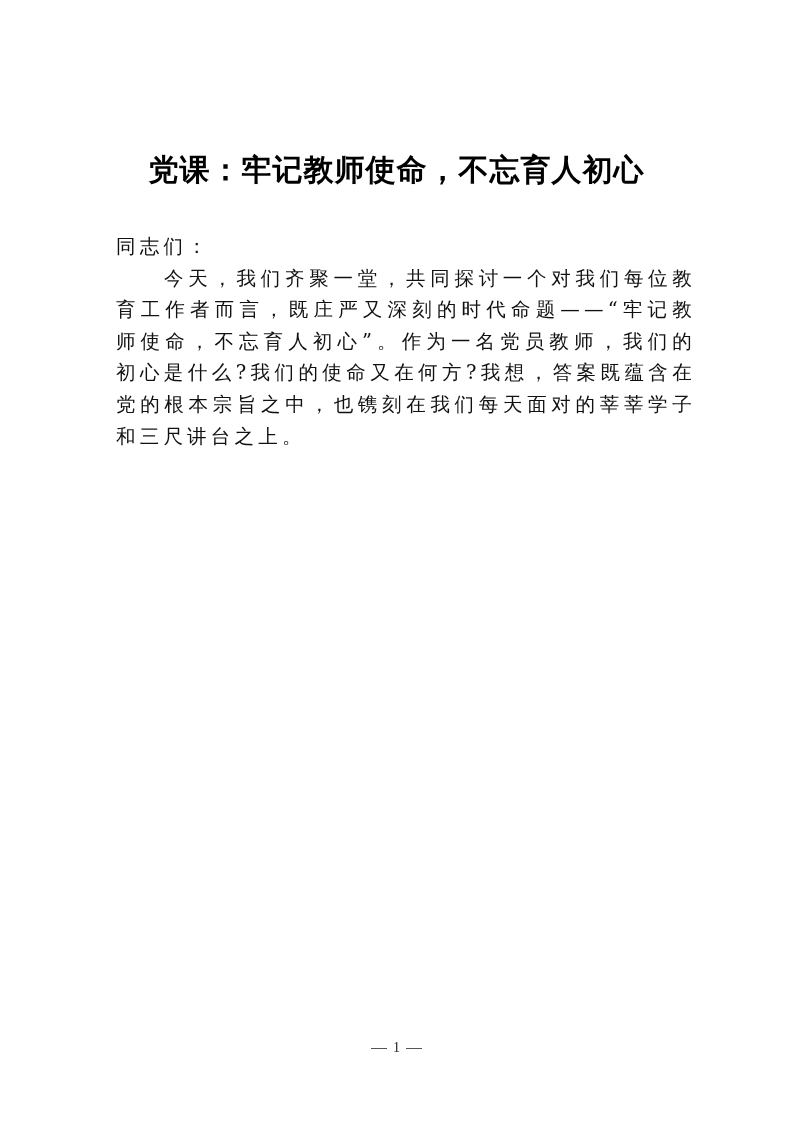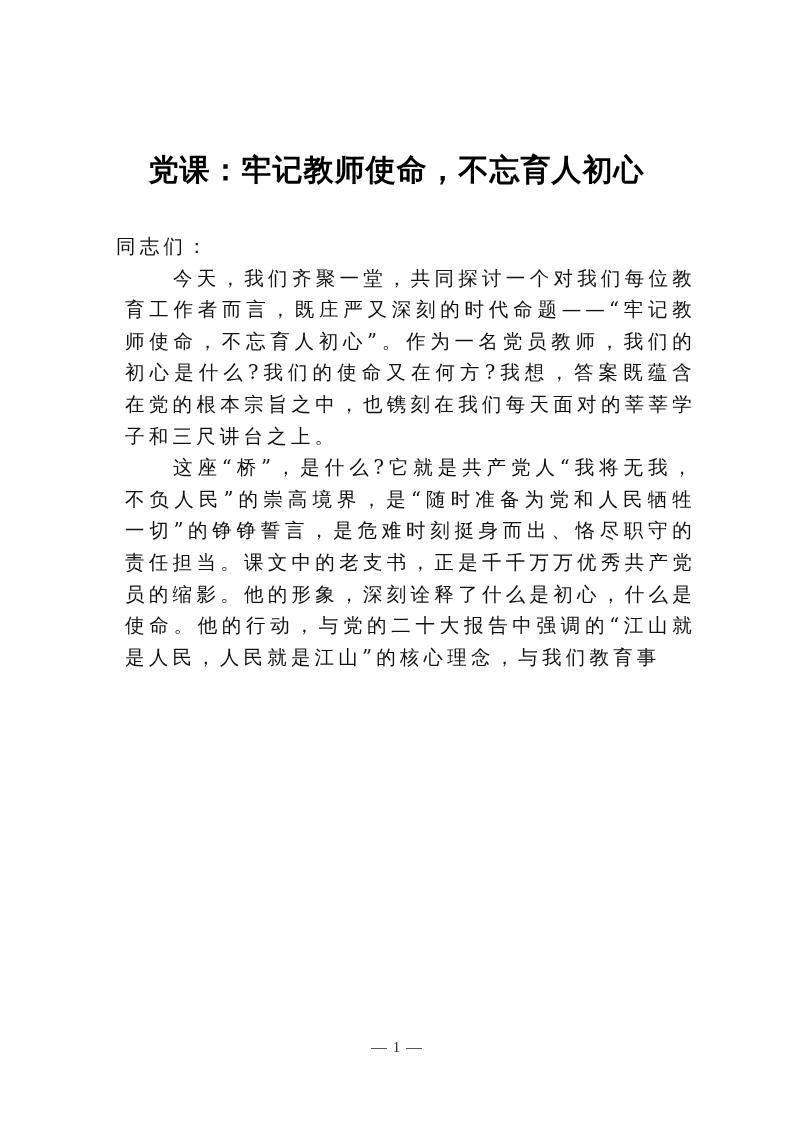--- a/index.html
+++ b/index.html
@@ -12,36 +12,35 @@
     letter-spacing: 1px;
   }
   .body {
     position: absolute; left: 116px; top: 231px; width: 580px;
     font-family: "DejaVu Serif", "Liberation Serif", serif;
     font-size: 19.5px; line-height: 31.6px; color: #111;
     letter-spacing: 4.2px;
     text-align: justify;
   }
   .body p { margin: 0; padding: 0; }
-  .body p.indent { text-indent: 48px; margin-left: 9px; }
+  .body p.indent { text-indent: 48px; }
   .footer {
     position: absolute; left: 0; top: 1040px; width: 793px; text-align: center;
     font-family: "Liberation Serif", "DejaVu Serif", serif;
     font-size: 14px; color: #222;
   }
   .footer .dash { display: inline-block; width: 16px; height: 1px; background: #555; vertical-align: middle; margin: 0 6px; }
 </style>
 </head>
 <body>
 
 <div class="page">
   <div class="title">党课：牢记教师使命，不忘育人初心</div>
 
   <div class="body">
     <p>同志们：</p>
     <p class="indent">今天，我们齐聚一堂，共同探讨一个对我们每位教育工作者而言，既庄严又深刻的时代命题——“牢记教师使命，不忘育人初心”。作为一名党员教师，我们的初心是什么?我们的使命又在何方?我想，答案既蕴含在党的根本宗旨之中，也镌刻在我们每天面对的莘莘学子和三尺讲台之上。</p>
-    <p class="indent">这座“桥”，是什么?它就是共产党人“我将无我，不负人民”的崇高境界，是“随时准备为党和人民牺牲一切”的铮铮誓言，是危难时刻挺身而出、恪尽职守的责任担当。课文中的老支书，正是千千万万优秀共产党员的缩影。他的形象，深刻诠释了什么是初心，什么是使命。他的行动，与党的二十大报告中强调的“江山就是人民，人民就是江山”的核心理念，与我们教育事</p>
   </div>
 
   <div class="footer">
     <span class="dash"></span><span>1</span><span class="dash"></span>
   </div>
 </div>
 
 </body></html>

